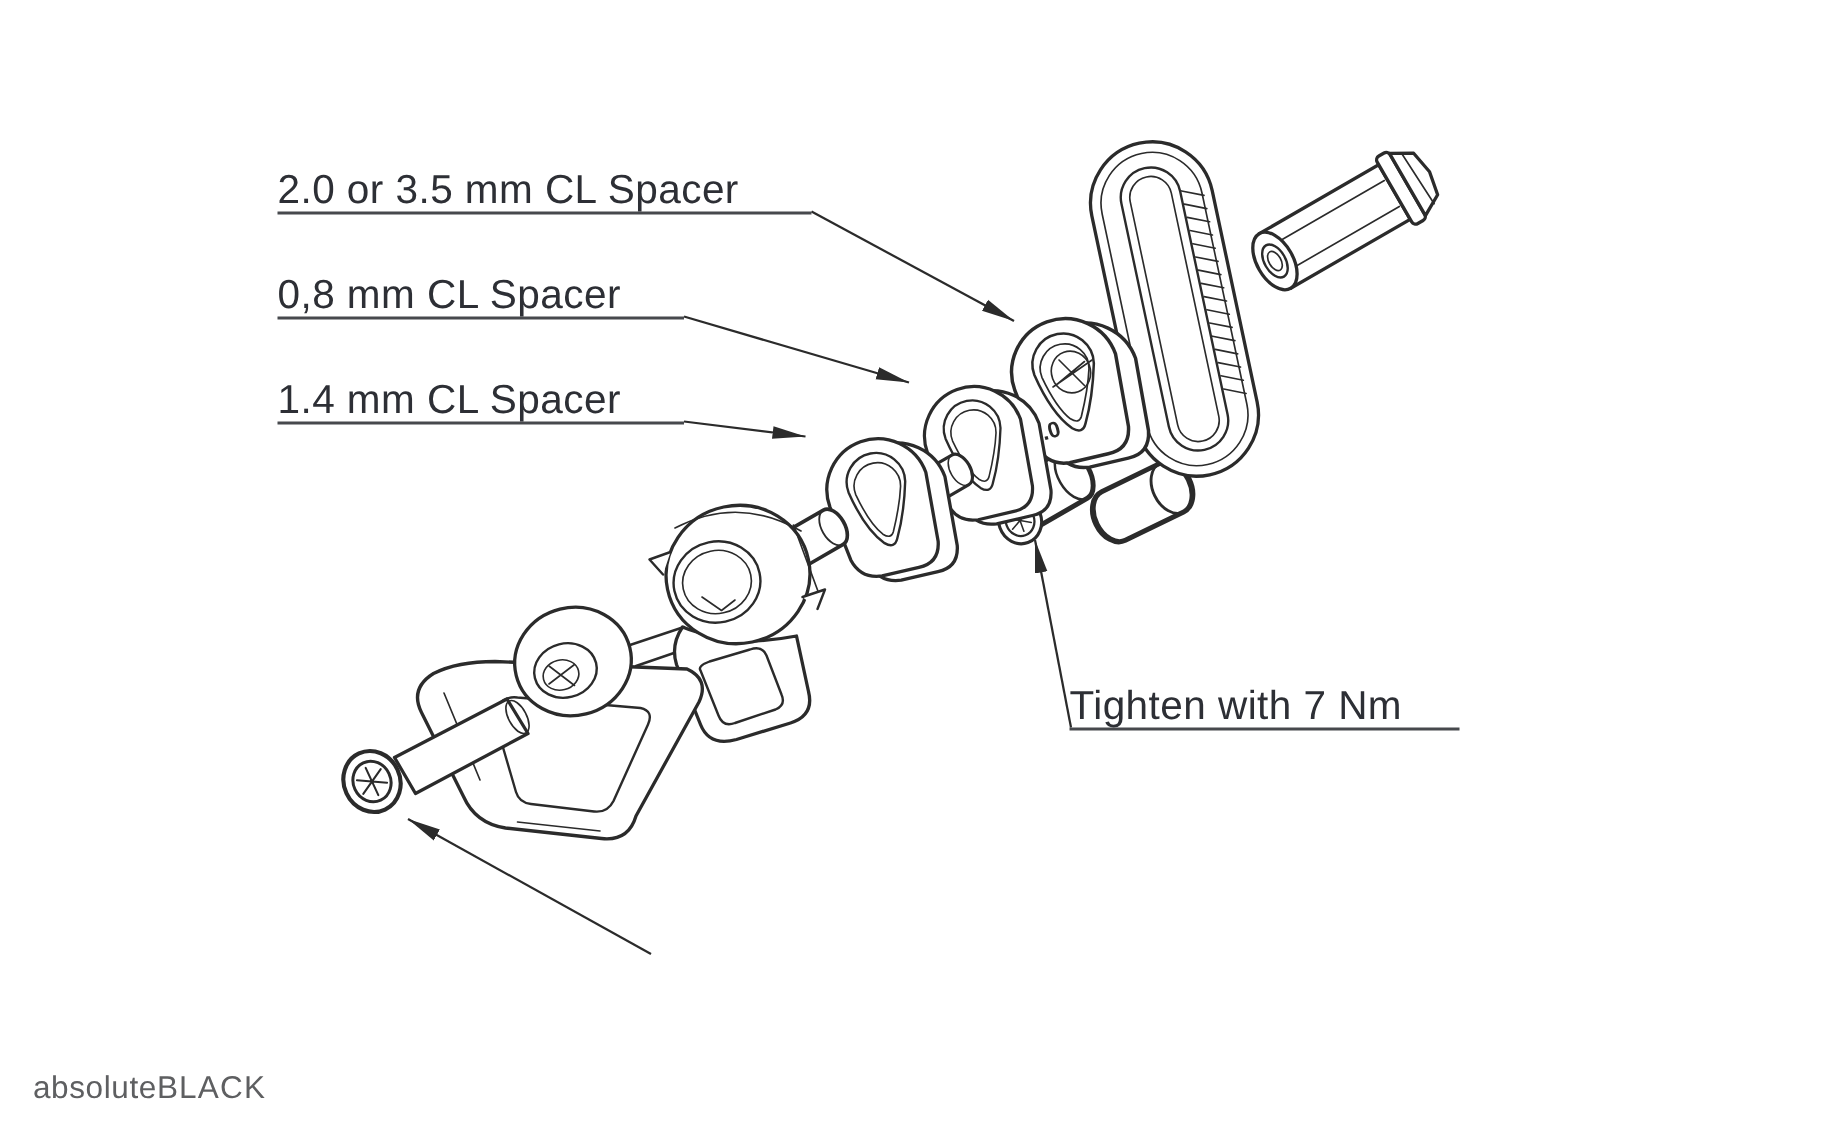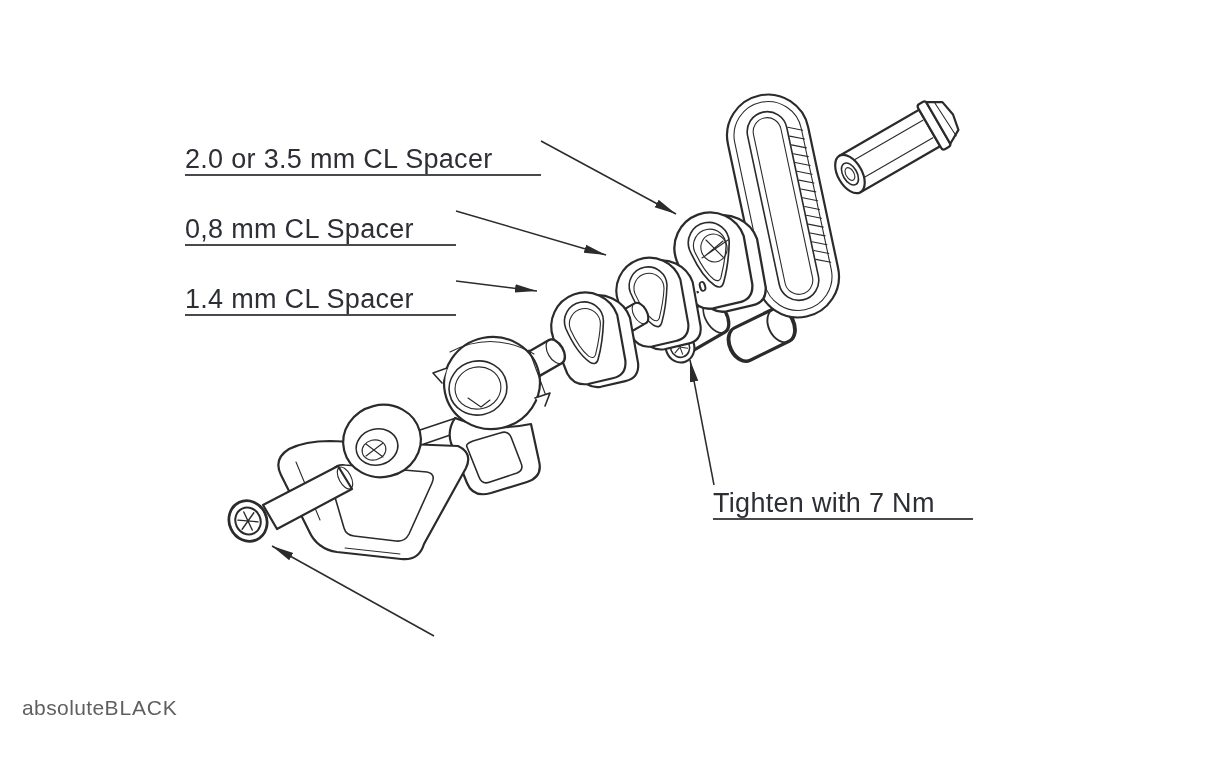--- a/index.html
+++ b/index.html
@@ -3,24 +3,24 @@
 <meta charset="utf-8">
 <style>
   html,body{margin:0;padding:0;background:#ffffff;}
   #stage{
     position:relative;width:1214px;height:759px;background:#ffffff;
     overflow:hidden;font-family:"Liberation Sans", sans-serif;
   }
   #drawing{position:absolute;left:0;top:0;}
   .callout{
     position:absolute;color:#2d2f35;font-size:27px;line-height:30px;
-    letter-spacing:.3px;border-bottom:2px solid #47494d;white-space:nowrap;margin-top:33px;
+    letter-spacing:.3px;border-bottom:2px solid #47494d;white-space:nowrap;
   }
   .logo{
-    position:absolute;left:22px;top:696px;font-size:21px;color:#5e5f61;
+    position:absolute;left:22px;top:714px;font-size:21px;color:#5e5f61;
     letter-spacing:.4px;white-space:nowrap;
   }
   .logo .lb{letter-spacing:.8px;}
   
   .s2{stroke:#2b2b2b;stroke-width:2.2;fill:#ffffff;stroke-linejoin:round;stroke-linecap:round;}
   .s15{stroke:#2b2b2b;stroke-width:1.6;fill:#ffffff;stroke-linejoin:round;stroke-linecap:round;}
   .l15{stroke:#2b2b2b;stroke-width:1.6;fill:none;stroke-linejoin:round;stroke-linecap:round;}
   .s1{stroke:#2b2b2b;stroke-width:1.1;fill:none;stroke-linejoin:round;stroke-linecap:round;}
   .leader{stroke:#2b2b2b;stroke-width:1.5;fill:none;}
   .engrave{fill:#2b2b2b;font-family:"Liberation Sans",sans-serif;font-size:15px;font-weight:bold;}

